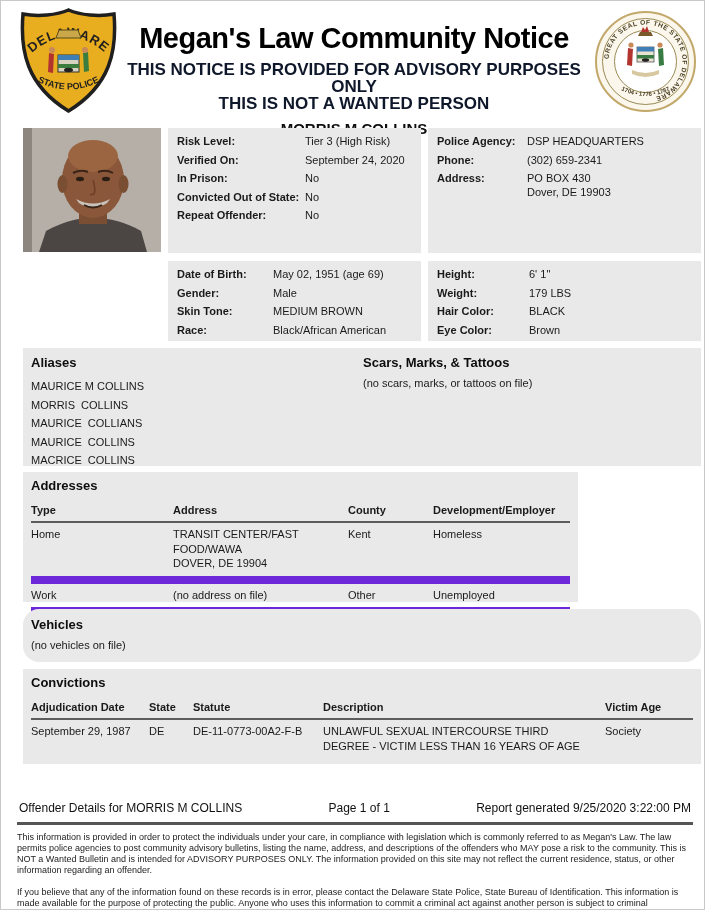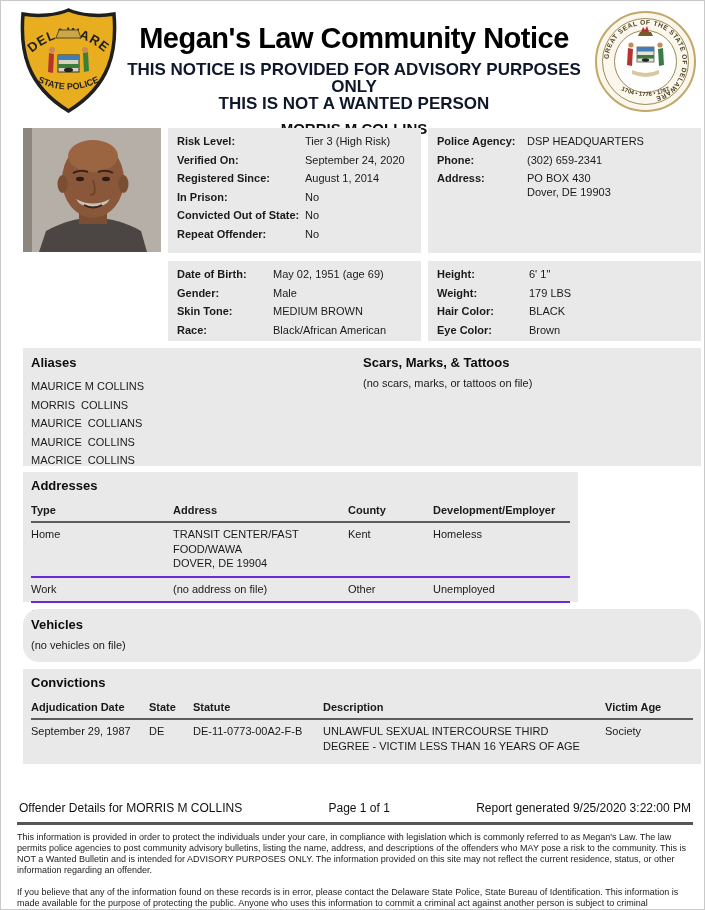--- a/index.html
+++ b/index.html
@@ -38,21 +38,21 @@
   .p-aliases { left:22px; top:347px; width:678px; height:118px; padding:7px 8px; display:flex; }
   .aliases-col { width:332px; }
   .scars-col { flex:1; }
   .sec-heading { font-size:13px; font-weight:bold; color:#0d0d0d; margin-bottom:7px; }
   .alias-item { font-size:11px; line-height:18.5px; white-space:pre-wrap; }
   .note { font-size:11px; }
 
   
   .p-addresses { left:22px; top:471px; width:555px; height:130px; padding:6px 8px; }
   .tbl-head { display:flex; font-size:11px; font-weight:bold; padding:4px 0 5px 0; border-bottom:2px solid #5c5c5c; }
-  .tbl-row  { display:flex; font-size:11px; line-height:14.5px; padding:4px 0 5px 0; border-bottom:2px solid #6d28d9; }
+  .tbl-row  { display:flex; font-size:11px; line-height:14.5px; padding:4px 0 5px 0; border-bottom:8px solid #6d28d9; }
   .tbl-row.last { border-bottom:none; }
   .cell { white-space:pre-line; }
   .addr-c1 { width:142px; } .addr-c2 { width:175px; padding-right:0; } .addr-c3 { width:85px; } .addr-c4 { flex:1; }
 
   .p-vehicles { left:22px; top:608px; width:678px; height:53px; padding:8px 8px;border-radius:16px; }
   .p-vehicles .note { margin-top:1px; }
 
   .p-convictions { left:22px; top:668px; width:678px; height:95px; padding:6px 8px; }
   .conv-c1 { width:118px; } .conv-c2 { width:44px; } .conv-c3 { width:130px; } .conv-c4 { width:282px; padding-right:10px; } .conv-c5 { flex:1; }
 
@@ -147,24 +147,20 @@
   <section class="panel p-risk">
     <div class="kv">
         <span class="k">Risk Level:</span>
         <span class="v">Tier 3 (High Risk)</span>
       </div>
     <div class="kv">
         <span class="k">Verified On:</span>
         <span class="v">September 24, 2020</span>
       </div>
     <div class="kv">
-        <span class="k">Registered Since:</span>
-        <span class="v">August 1, 2014</span>
-      </div>
-    <div class="kv">
         <span class="k">In Prison:</span>
         <span class="v">No</span>
       </div>
     <div class="kv">
         <span class="k">Convicted Out of State:</span>
         <span class="v">No</span>
       </div>
     <div class="kv">
         <span class="k">Repeat Offender:</span>
         <span class="v">No</span>

